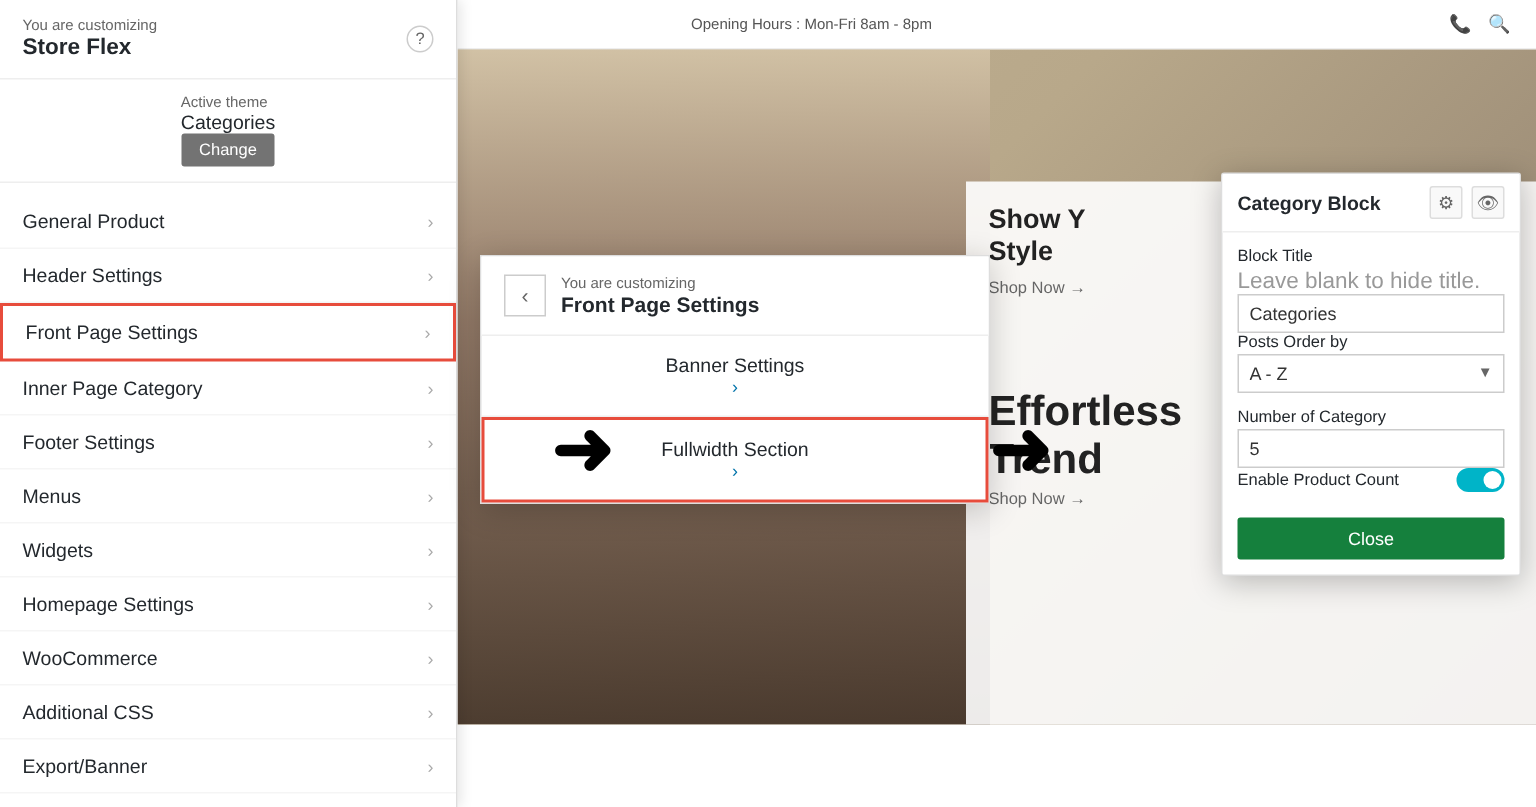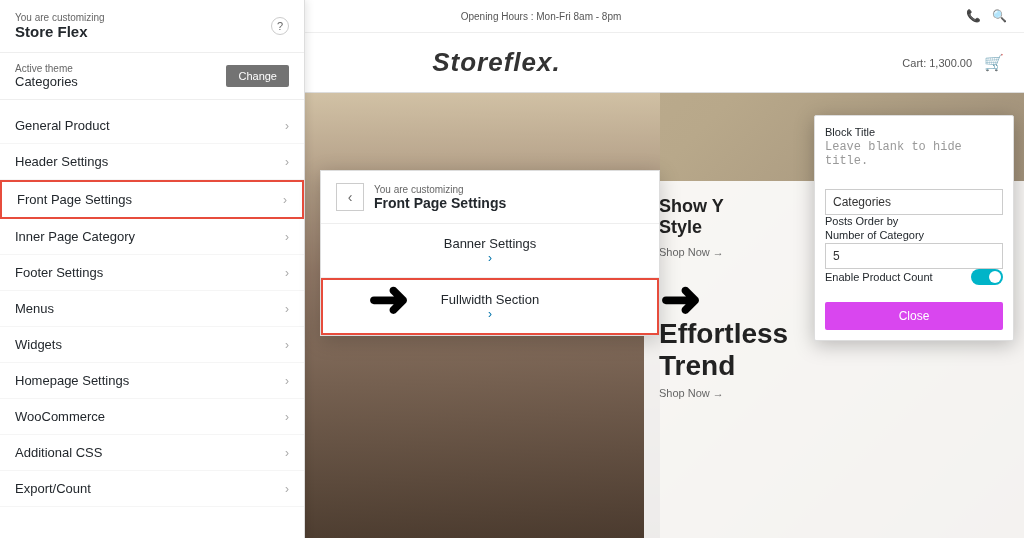--- a/index.html
+++ b/index.html
@@ -201,20 +201,21 @@
       color: #666;
       cursor: pointer;
     }
 
     .active-theme-bar {
       padding: 10px 15px;
       border-bottom: 1px solid #eee;
       display: flex;
       align-items: center;
       justify-content: space-between;
+      flex-direction: column;
     }
     .active-theme-label {
       font-size: 10px;
       color: #666;
     }
     .active-theme-name {
       font-size: 13px;
       color: #23282d;
     }
     .change-btn {
@@ -357,24 +358,23 @@
     .cb-body {
       padding: 10px;
     }
     .cb-field-label {
       font-size: 11px;
       color: #23282d;
       margin-bottom: 2px;
       font-weight: 500;
     }
     .cb-field-sublabel {
-      font-size: 12px;
+      font-size: 15px;
       color: #999;
-      margin-bottom: 21px;
-      font-family: Liberation Mono, monospace;
+      margin-bottom: 0;
     }
     .cb-input {
       width: 100%;
       padding: 5px 7px;
       border: 1px solid #ccc;
       font-size: 12px;
       color: #333;
     }
     .cb-select-wrapper {
       position: relative;
@@ -422,21 +422,21 @@
       right: 2px;
       top: 2px;
       width: 12px;
       height: 12px;
       background: #fff;
       border-radius: 50%;
     }
     .cb-close-btn {
       display: block;
       width: 100%;
-      background: #d946ef;
+      background: #15803d;
       color: #fff;
       border: none;
       padding: 7px;
       font-size: 12px;
       cursor: pointer;
       text-align: center;
       border-radius: 2px;
     }
 
     
@@ -469,33 +469,20 @@
     <span class="social-icon">◯</span>
     <span class="social-icon">▫</span>
     <span class="social-icon">✕</span>
     <span class="store-hours">Opening Hours : Mon-Fri 8am - 8pm</span>
     <div class="social-right">
       <span class="social-icon">📞</span>
       <span class="social-icon">🔍</span>
     </div>
   </div>
 
-  <div class="store-header">
-    <div class="store-nav-left">
-      <span>Home</span>
-      <span>Sh</span>
-    </div>
-    <div class="store-logo">Storeflex.</div>
-    <div class="store-nav-right">
-      <span class="cart-info">
-        <span>Cart: 1,300.00</span>
-      </span>
-      <span>🛒</span>
-    </div>
-  </div>
 
   <div class="hero-area">
     <div class="hero-image"></div>
     <div class="hero-text-left">
       Exp<br>Fas
     </div>
     <div class="hero-sub-left">
       The quick<br>icing ch
     </div>
     <div class="hero-btn">Shop Now</div>
@@ -562,21 +549,21 @@
     </div>
     <div class="menu-item">
       <span>WooCommerce</span>
       <span class="chevron">›</span>
     </div>
     <div class="menu-item">
       <span>Additional CSS</span>
       <span class="chevron">›</span>
     </div>
     <div class="menu-item">
-      <span>Export/Count</span>
+      <span>Export/Banner</span>
       <span class="chevron">›</span>
     </div>
   </div>
 </div>
 
 <div class="arrow-1">➜</div>
 
 <div class="front-page-panel">
   <div class="fp-header">
     <div class="fp-back-btn">‹</div>
@@ -591,26 +578,42 @@
   </div>
   <div class="fp-menu-item highlighted">
     <span>Fullwidth Section</span>
     <span class="chevron">›</span>
   </div>
 </div>
 
 <div class="arrow-2">➜</div>
 
 <div class="category-block-panel">
+  <div class="cb-header">
+    <span class="cb-title">Category Block</span>
+    <div class="cb-icons">
+      <div class="cb-icon-btn">⚙</div>
+      <div class="cb-icon-btn">👁</div>
+    </div>
+  </div>
   <div class="cb-body">
     <div class="cb-field-label">Block Title</div>
     <div class="cb-field-sublabel">Leave blank to hide title.</div>
     <input class="cb-input" type="text" value="Categories" style="">
 
     <div class="cb-field-label">Posts Order by</div>
+    <div class="cb-select-wrapper">
+      <select class="cb-select">
+        <option>A - Z</option>
+        <option>Z - A</option>
+        <option>Latest</option>
+        <option>Oldest</option>
+      </select>
+      <span class="cb-select-arrow">▼</span>
+    </div>
 
     <div class="cb-field-label">Number of Category</div>
     <input class="cb-input" type="text" value="5" style="">
 
     <div class="cb-toggle-row">
       <span class="cb-toggle-label">Enable Product Count</span>
       <div class="cb-toggle"></div>
     </div>
 
     <button class="cb-close-btn">Close</button>

